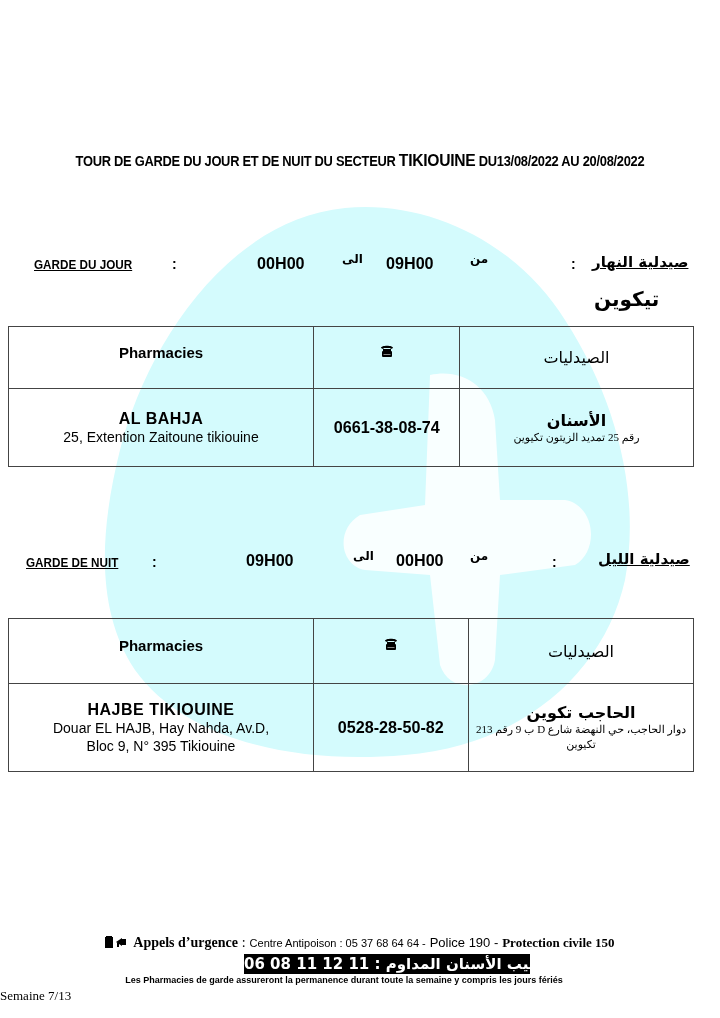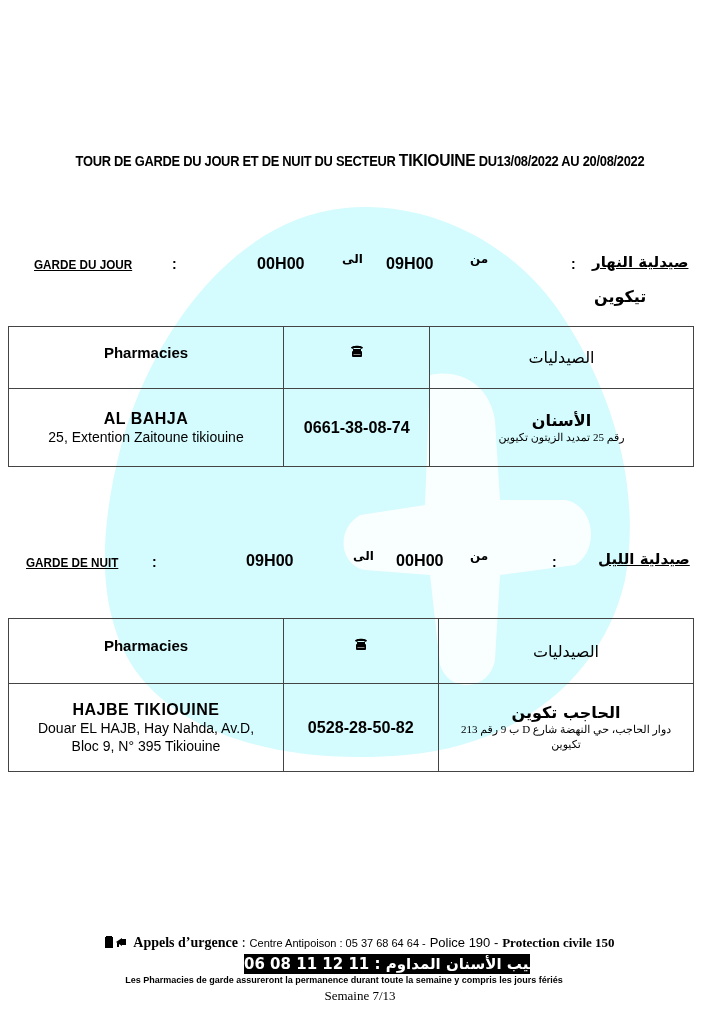--- a/index.html
+++ b/index.html
@@ -12,42 +12,42 @@
 
     .doc-title { left: 0; top: 151px; width: 720px; text-align: center; font-family: "Liberation Sans Narrow", "Liberation Sans", sans-serif; font-size: 14px; font-weight: bold; letter-spacing: -0.3px; white-space: nowrap; transform: scaleX(0.92); transform-origin: center; }
     .doc-title .sector { font-size: 17px; }
 
     .row-label { font-size: 13px; font-weight: bold; text-decoration: underline; white-space: nowrap; transform: scaleX(0.9); transform-origin: left; }
     .colon { font-size: 14px; font-weight: bold; }
     .time { font-size: 17px; font-weight: bold; transform: scaleX(0.95); transform-origin: left; }
     .arabic { font-family: "DejaVu Sans", sans-serif; direction: rtl; font-weight: bold; }
     .ar-label { font-size: 15px; text-decoration: underline; }
     .ar-word { font-size: 12px; }
-    .ar-city { font-size: 16px; }
+    .ar-city { font-size: 20px; }
 
     table.pharm { position: absolute; border-collapse: collapse; z-index: 1; left: 8px; width: 686px; }
     table.pharm td { border: 1px solid #444; text-align: center; vertical-align: middle; }
-    table.pharm .c1 { width: 275px; }
+    table.pharm .c1 { width: 305px; }
     table.pharm .c2 { width: 146px; }
     .hdr-fr { font-size: 15px; font-weight: bold; }
     .hdr-ar { font-family: "DejaVu Sans", sans-serif; font-size: 16px; direction: rtl; }
     .ph-name { font-size: 16px; font-weight: bold; letter-spacing: 0.5px; }
     .ph-addr { font-size: 14px; line-height: 18px; }
     .ph-phone { font-size: 17px; font-weight: bold; transform: scaleX(0.95); display: inline-block; }
     .ph-name-ar { font-family: "DejaVu Sans", sans-serif; font-size: 16px; font-weight: bold; direction: rtl; }
     .ph-addr-ar { font-family: Liberation Serif, serif; font-size: 11px; direction: rtl; line-height: 15px; }
     .phone-icon { display: inline-block; width: 14px; height: 14px; }
 
     .footer-line1 { left: 0; top: 934px; width: 720px; text-align: center; white-space: nowrap; font-size: 14px; }
     .footer-line1 .serif { font-family: "Liberation Serif", serif; font-weight: bold; }
     .footer-line1 .sans { font-family: "Liberation Sans", sans-serif; font-weight: bold; }
     .footer-line1 .serif-plain { font-family: "Liberation Serif", serif; font-weight: bold; }
     .dentist { left: 244px; top: 954px; width: 286px; height: 20px; background: #000; color: #fff; text-align: center; font-family: "DejaVu Sans", sans-serif; font-size: 15px; font-weight: bold; line-height: 20px; white-space: nowrap; }
     .notice { left: 0; top: 975px; width: 688px; text-align: center; font-size: 9px; font-weight: bold; white-space: nowrap; }
-    .week { left: 0; top: 988px; width: 720px; text-align: center; font-family: "Liberation Serif", serif; font-size: 13px; }
+    .week { left: 0; top: 988px; width: 720px; text-align: left; font-family: "Liberation Serif", serif; font-size: 13px; }
   </style>
 </head>
 <body>
 
 <svg class="watermark" viewBox="0 0 545 560">
   <path d="M250,8 C330,0 420,40 470,120 C525,205 545,300 530,380 C510,470 430,545 310,555 C200,565 90,540 40,470 C0,410 5,330 25,250 C50,150 130,20 250,8 Z" fill="#d4fbfd"></path>
   <path d="M335,175 C365,168 395,185 400,220 L405,300 L470,300 C500,305 505,350 480,365 L405,375 L400,460 C395,490 355,495 345,465 L335,375 L270,370 C245,365 240,330 265,315 L330,305 Z" fill="#ffffff" opacity="0.85"></path>
 </svg>
 
 <div class="layer doc-title">

